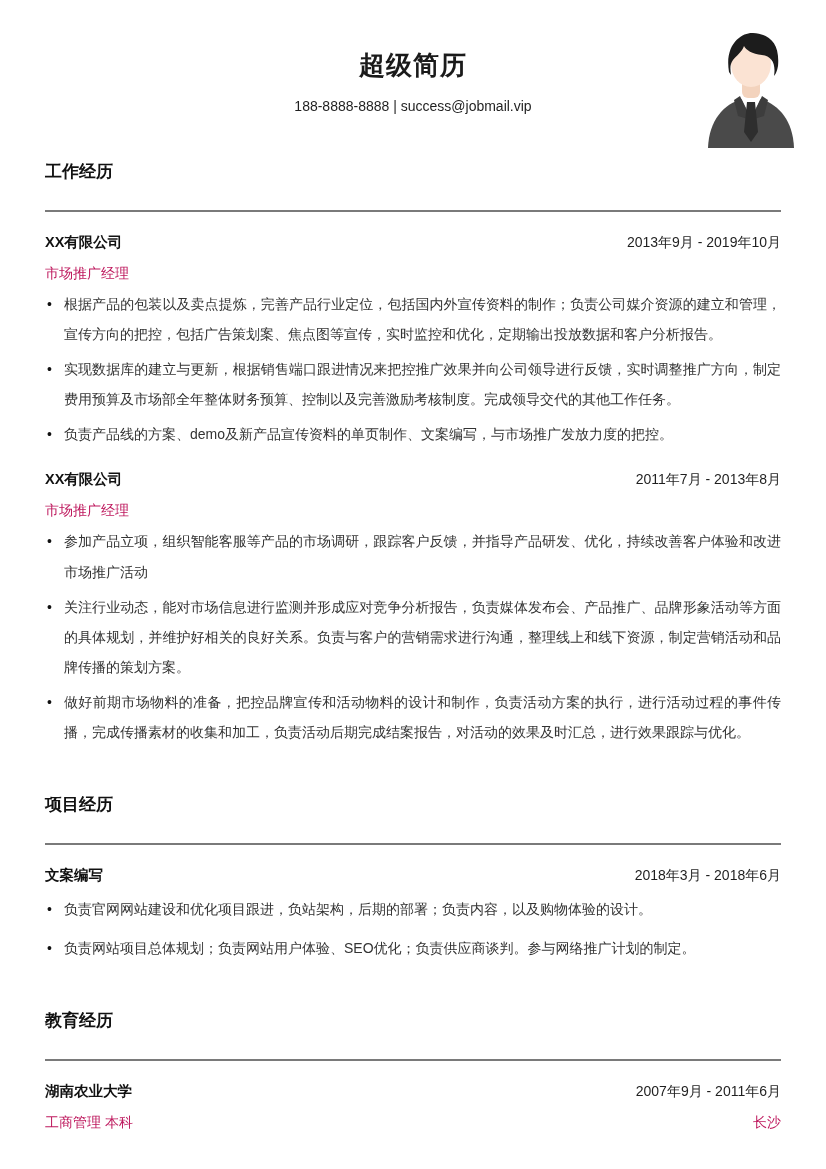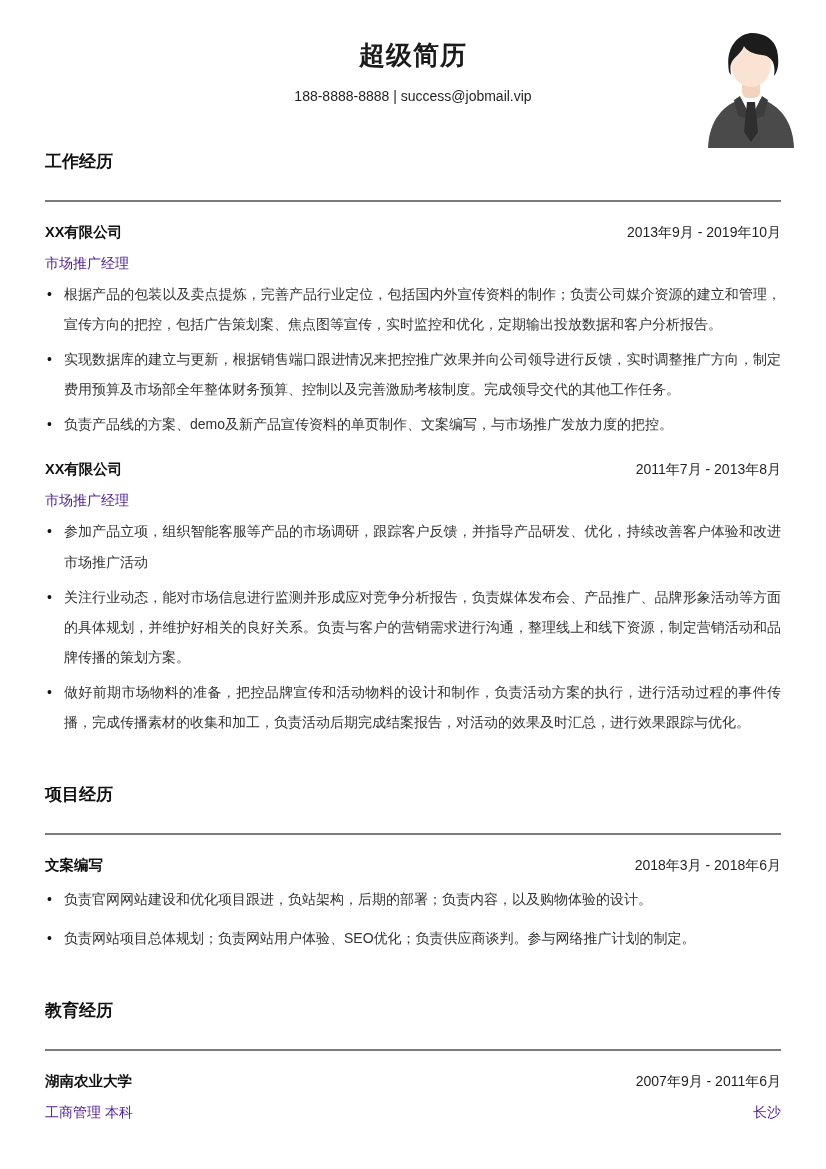--- a/index.html
+++ b/index.html
@@ -8,21 +8,21 @@
     width: 826px; height: 1169px;
     font-family: "Liberation Sans", "DejaVu Sans", sans-serif;
     color: #333;
     overflow: hidden;
   }
   .page { position: relative; width: 826px; height: 1169px; padding: 38px 45px 0 45px; }
 
   
   .resume-title {
     text-align: center; font-size: 26px; font-weight: bold;
-    color: #1a1a1a; letter-spacing: 1px; 
+    color: #1a1a1a; letter-spacing: 1px; margin-top: 10px;
   }
   .resume-contact {
     text-align: center; font-size: 14px; color: #1f1f1f; margin-top: 15px;
   }
   .avatar-box {
     position: absolute; top: 28px; right: 20px;
     width: 110px; height: 120px;
   }
 
   
@@ -32,21 +32,21 @@
     padding-bottom: 27px; border-bottom: 2px solid #7a7a7a;
   }
   .entry-head {
     display: flex; justify-content: space-between; align-items: baseline;
     margin-top: 21px; font-size: 14.5px; gap: 12px;
   }
   .entry-head .org { font-weight: bold; color: #111; }
   .entry-head .date { font-size: 14px; color: #1f1f1f; }
   .sub-row {
     display: flex; justify-content: space-between; align-items: baseline;
-    margin-top: 13px; font-size: 14px; color: #4c1d95;
+    margin-top: 13px; font-size: 14px; color: #be185d;
   }
   ul.bullets { list-style: none; margin-top: 6px; }
   ul.bullets li {
     position: relative; padding-left: 19px;
     font-size: 14px; line-height: 2.15; color: #333;
     text-align: justify; margin-top: 5px;
   }
   ul.bullets li::before {
     content: "\2022";
     position: absolute; left: 2px; top: 0;

